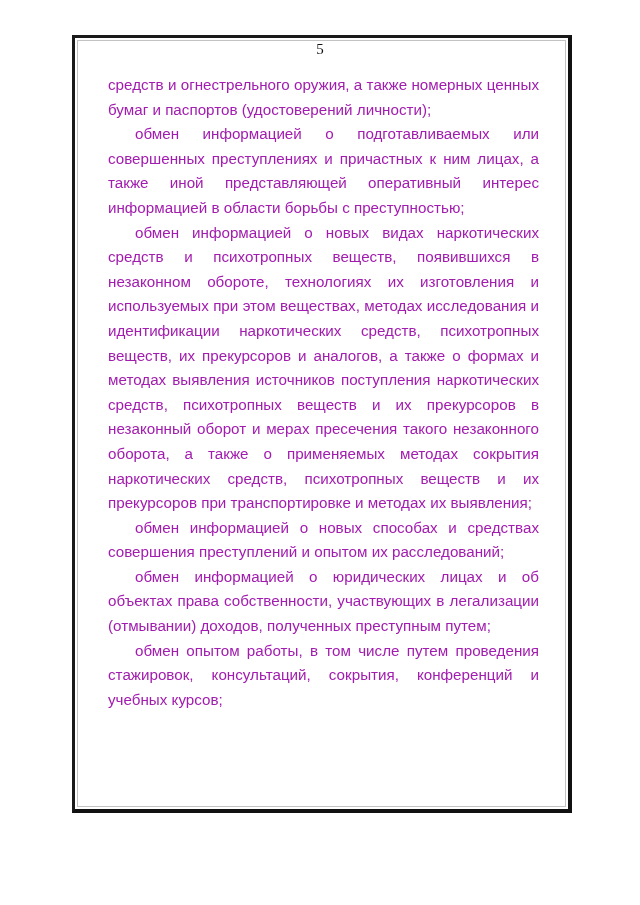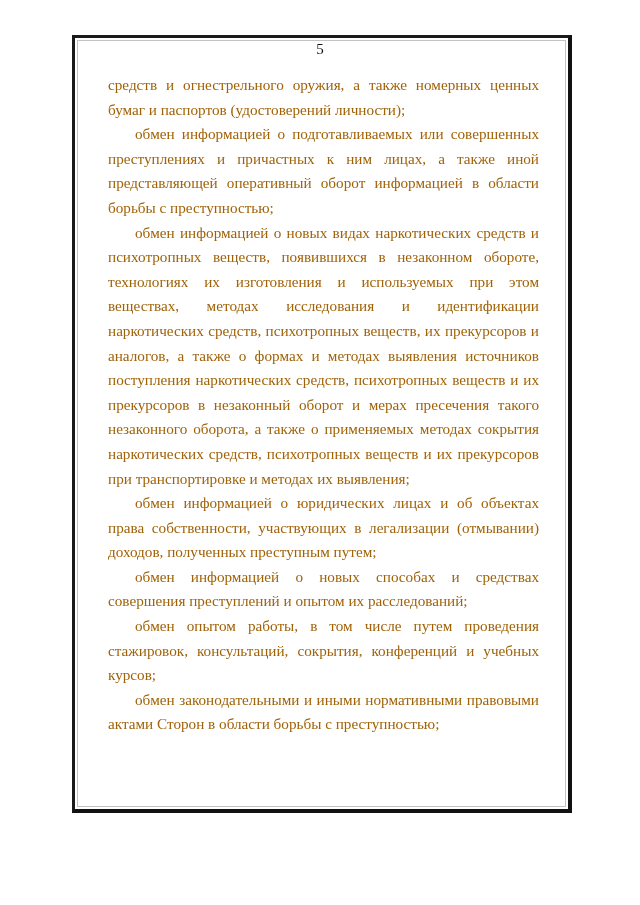--- a/index.html
+++ b/index.html
@@ -13,34 +13,33 @@
   .frame::after {
     content:""; position:absolute; left:2px; top:2px; right:2px; bottom:2px;
     border:1px solid #9a9a9a; opacity:0.6;
   }
   .page-number {
     position:absolute; top:41px; left:0; width:640px; text-align:center;
     font-family:"Liberation Serif", "DejaVu Serif", serif; font-size:15px; color:#111;
   }
   .content {
     position:absolute; left:108px; top:73px; width:431px;
-    font-family:Liberation Serif, serif; font-size:15.2px;
-    line-height:24.6px; color:#a16207; text-align:justify;
+    font-family:Liberation Sans, sans-serif; font-size:15.2px;
+    line-height:24.6px; color:#a21caf; text-align:justify;
   }
   .content p { margin:0; }
   .content p.indent { text-indent:27px; }
 </style>
 </head>
 <body>
 
 <div class="frame"></div>
 
 <div class="page-number">5</div>
 
 <div class="content">
   <p>средств и огнестрельного оружия, а также номерных ценных бумаг и паспортов (удостоверений личности);</p>
-  <p class="indent">обмен информацией о подготавливаемых или совершенных преступлениях и причастных к ним лицах, а также иной представляющей оперативный оборот информацией в области борьбы с преступностью;</p>
+  <p class="indent">обмен информацией о подготавливаемых или совершенных преступлениях и причастных к ним лицах, а также иной представляющей оперативный интерес информацией в области борьбы с преступностью;</p>
   <p class="indent">обмен информацией о новых видах наркотических средств и психотропных веществ, появившихся в незаконном обороте, технологиях их изготовления и используемых при этом веществах, методах исследования и идентификации наркотических средств, психотропных веществ, их прекурсоров и аналогов, а также о формах и методах выявления источников поступления наркотических средств, психотропных веществ и их прекурсоров в незаконный оборот и мерах пресечения такого незаконного оборота, а также о применяемых методах сокрытия наркотических средств, психотропных веществ и их прекурсоров при транспортировке и методах их выявления;</p>
+  <p class="indent">обмен информацией о новых способах и средствах совершения преступлений и опытом их расследований;</p>
   <p class="indent">обмен информацией о юридических лицах и об объектах права собственности, участвующих в легализации (отмывании) доходов, полученных преступным путем;</p>
-  <p class="indent">обмен информацией о новых способах и средствах совершения преступлений и опытом их расследований;</p>
   <p class="indent">обмен опытом работы, в том числе путем проведения стажировок, консультаций, сокрытия, конференций и учебных курсов;</p>
-  <p class="indent">обмен законодательными и иными нормативными правовыми актами Сторон в области борьбы с преступностью;</p>
 </div>
 
 </body></html>

